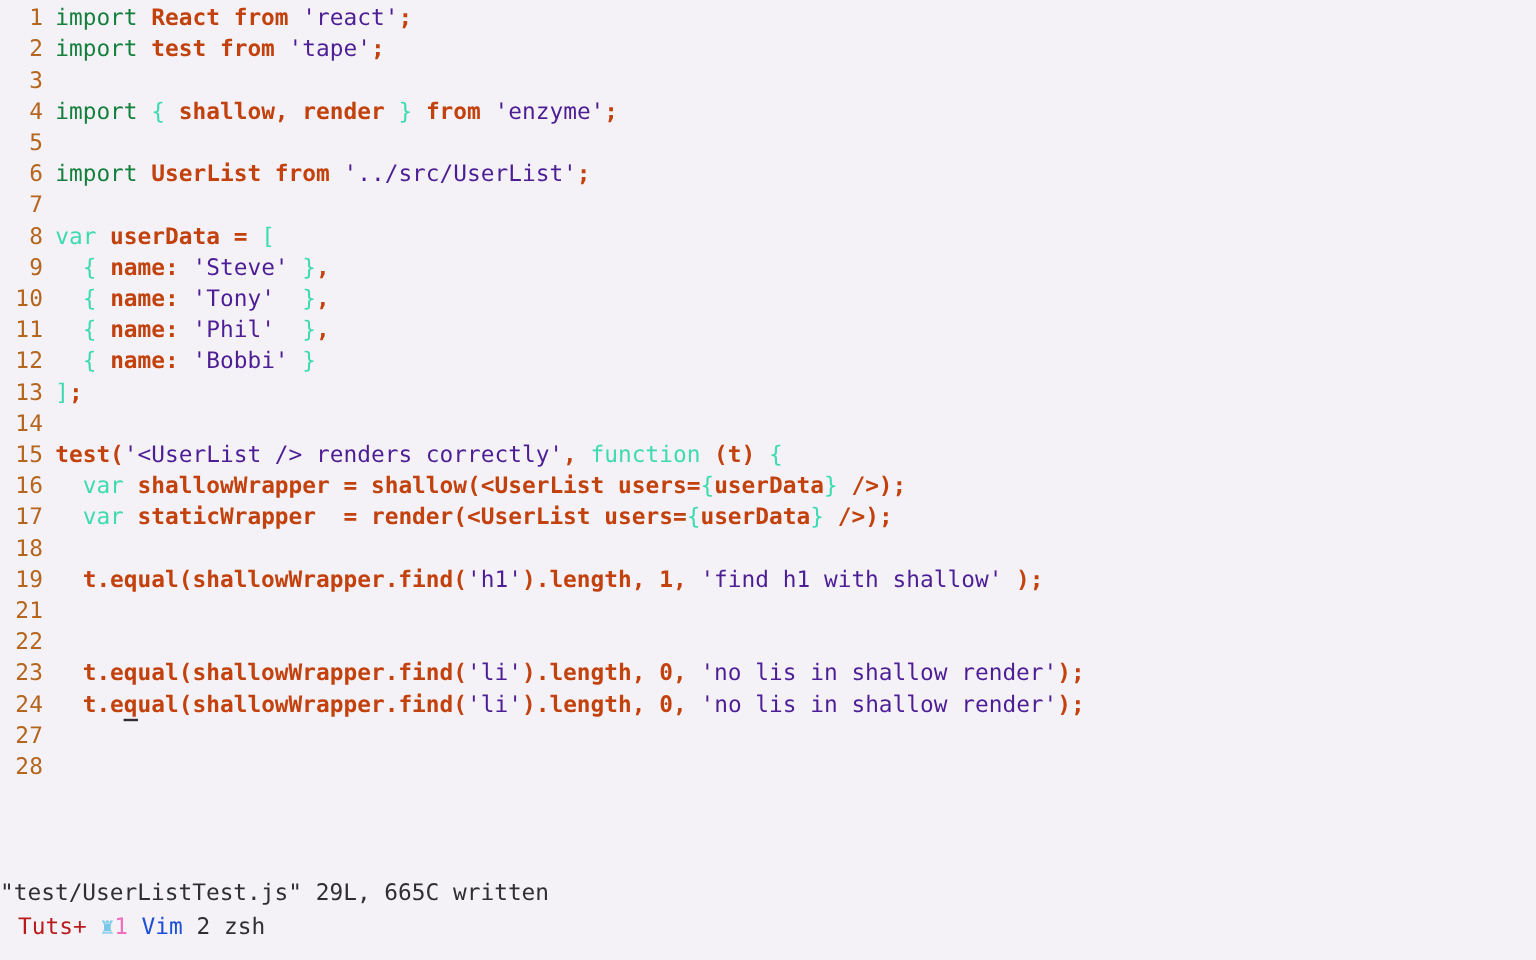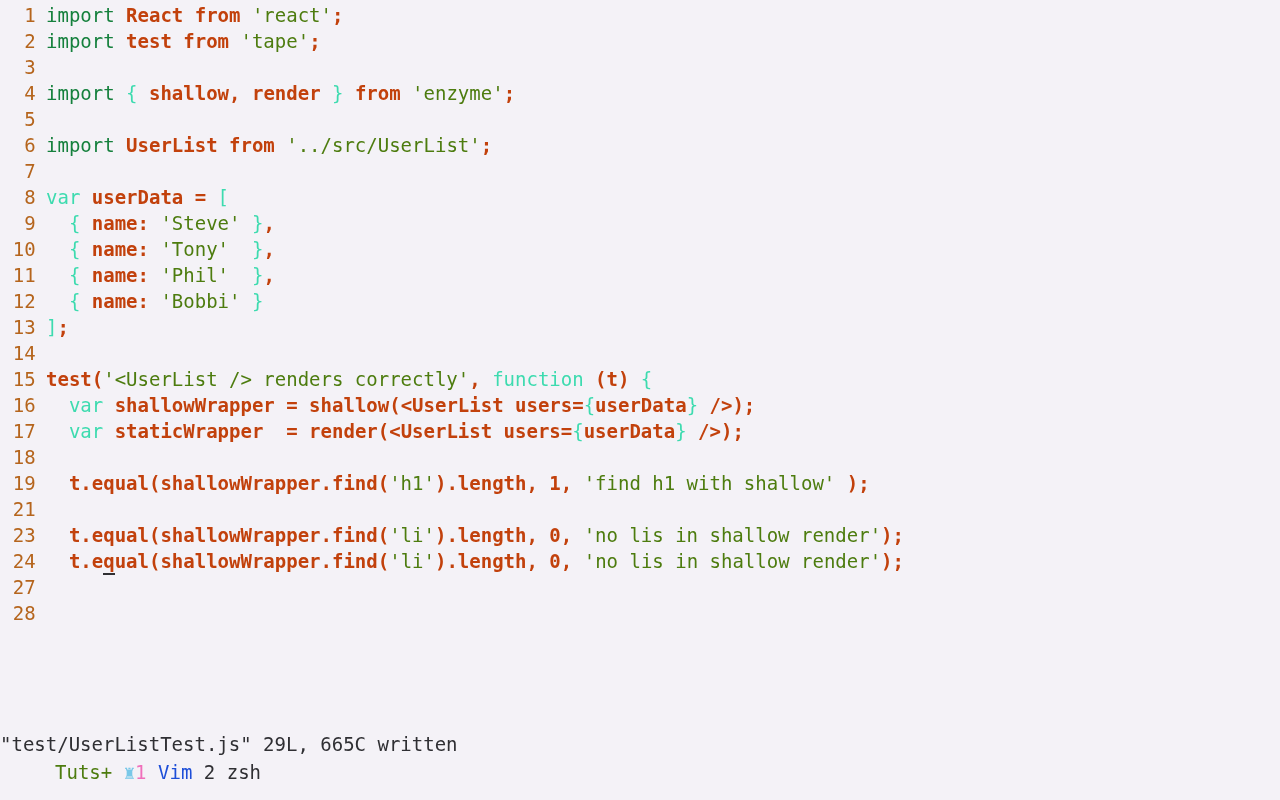--- a/index.html
+++ b/index.html
@@ -58,21 +58,21 @@
     flex: 1;
     white-space: pre;
     color: #2f2f33;
     font-size: 19px;
     letter-spacing: 0px;
   }
 
   
   .tok-keyword   { color: #15803d; }            
   .tok-type      { color: #3ddbaf; }            
-  .tok-string    { color: #4d7c0f; }            
+  .tok-string    { color: #4c1d95; }            
   .tok-plain     { color: #c2410c; font-weight: bold; }
 
   
   .cursor {
     position: relative;
     display: inline-block;
   }
   .cursor::after {
     content: "";
     position: absolute;
@@ -115,21 +115,21 @@
     top: 758px;
     width: 1280px;
     height: 28px;
     line-height: 28px;
     font-size: 19px;
     white-space: pre;
     padding-left: 15px;
     box-sizing: border-box;
     background: #f4f2f7;
   }
-  .tmux-session { color: #4d7c0f; margin-left: 40px; }
+  .tmux-session { color: #b91c1c; }
   .tmux-rook    { color: #79c8e8; }
   .tmux-win-num { color: #f06fbb; }
   .tmux-win-vim { color: #1d4ed8; }
   .tmux-plain   { color: #2f2f33; }
 </style>
 </head>
 <body>
 
 <div id="screen">
 
@@ -147,20 +147,21 @@
       <div class="code-line"><span class="lineno">11</span><span class="linetext"><span class="tok-plain">  </span><span class="tok-type">{</span><span class="tok-plain"> name: </span><span class="tok-string">'Phil'</span><span class="tok-plain">  </span><span class="tok-type">}</span><span class="tok-plain">,</span></span></div>
       <div class="code-line"><span class="lineno">12</span><span class="linetext"><span class="tok-plain">  </span><span class="tok-type">{</span><span class="tok-plain"> name: </span><span class="tok-string">'Bobbi'</span><span class="tok-plain"> </span><span class="tok-type">}</span></span></div>
       <div class="code-line"><span class="lineno">13</span><span class="linetext"><span class="tok-type">]</span><span class="tok-plain">;</span></span></div>
       <div class="code-line"><span class="lineno">14</span><span class="linetext"></span></div>
       <div class="code-line"><span class="lineno">15</span><span class="linetext"><span class="tok-plain">test(</span><span class="tok-string">'&lt;UserList /&gt; renders correctly'</span><span class="tok-plain">, </span><span class="tok-type">function</span><span class="tok-plain"> (t) </span><span class="tok-type">{</span></span></div>
       <div class="code-line"><span class="lineno">16</span><span class="linetext"><span class="tok-plain">  </span><span class="tok-type">var</span><span class="tok-plain"> shallowWrapper = shallow(&lt;UserList users=</span><span class="tok-type">{</span><span class="tok-plain">userData</span><span class="tok-type">}</span><span class="tok-plain"> /&gt;);</span></span></div>
       <div class="code-line"><span class="lineno">17</span><span class="linetext"><span class="tok-plain">  </span><span class="tok-type">var</span><span class="tok-plain"> staticWrapper  = render(&lt;UserList users=</span><span class="tok-type">{</span><span class="tok-plain">userData</span><span class="tok-type">}</span><span class="tok-plain"> /&gt;);</span></span></div>
       <div class="code-line"><span class="lineno">18</span><span class="linetext"></span></div>
       <div class="code-line"><span class="lineno">19</span><span class="linetext"><span class="tok-plain">  t.equal(shallowWrapper.find(</span><span class="tok-string">'h1'</span><span class="tok-plain">).length, 1, </span><span class="tok-string">'find h1 with shallow'</span><span class="tok-plain"> );</span></span></div>
       <div class="code-line"><span class="lineno">21</span><span class="linetext"></span></div>
+      <div class="code-line"><span class="lineno">22</span><span class="linetext"></span></div>
       <div class="code-line"><span class="lineno">23</span><span class="linetext"><span class="tok-plain">  t.equal(shallowWrapper.find(</span><span class="tok-string">'li'</span><span class="tok-plain">).length, 0, </span><span class="tok-string">'no lis in shallow render'</span><span class="tok-plain">);</span></span></div>
       <div class="code-line"><span class="lineno">24</span><span class="linetext"><span class="tok-plain">  t.e</span><span class="tok-plain cursor">q</span><span class="tok-plain">ual(shallowWrapper.find(</span><span class="tok-string">'li'</span><span class="tok-plain">).length, 0, </span><span class="tok-string">'no lis in shallow render'</span><span class="tok-plain">);</span></span></div>
       <div class="code-line"><span class="lineno">27</span><span class="linetext"></span></div>
       <div class="code-line"><span class="lineno">28</span><span class="linetext"></span></div>
     </div>
 
   <div id="scrollbar-track">
     
   </div>
 

